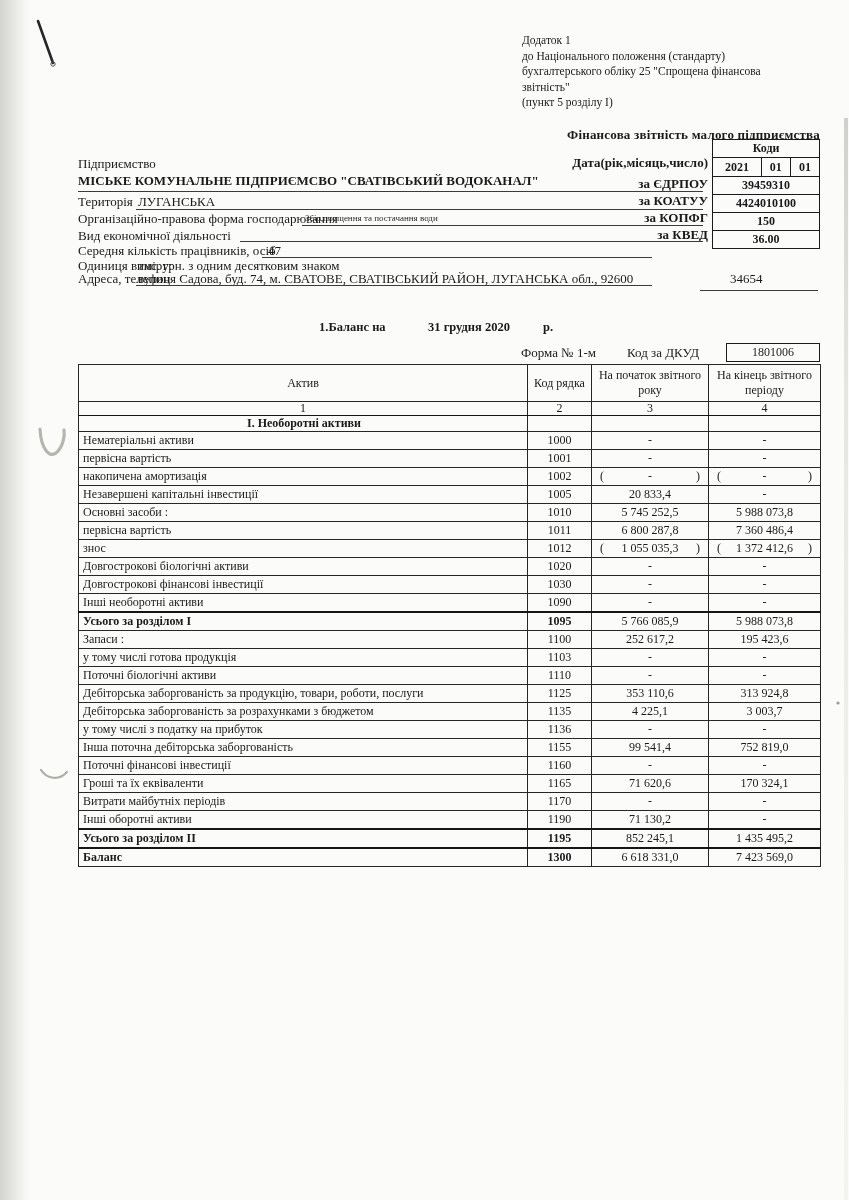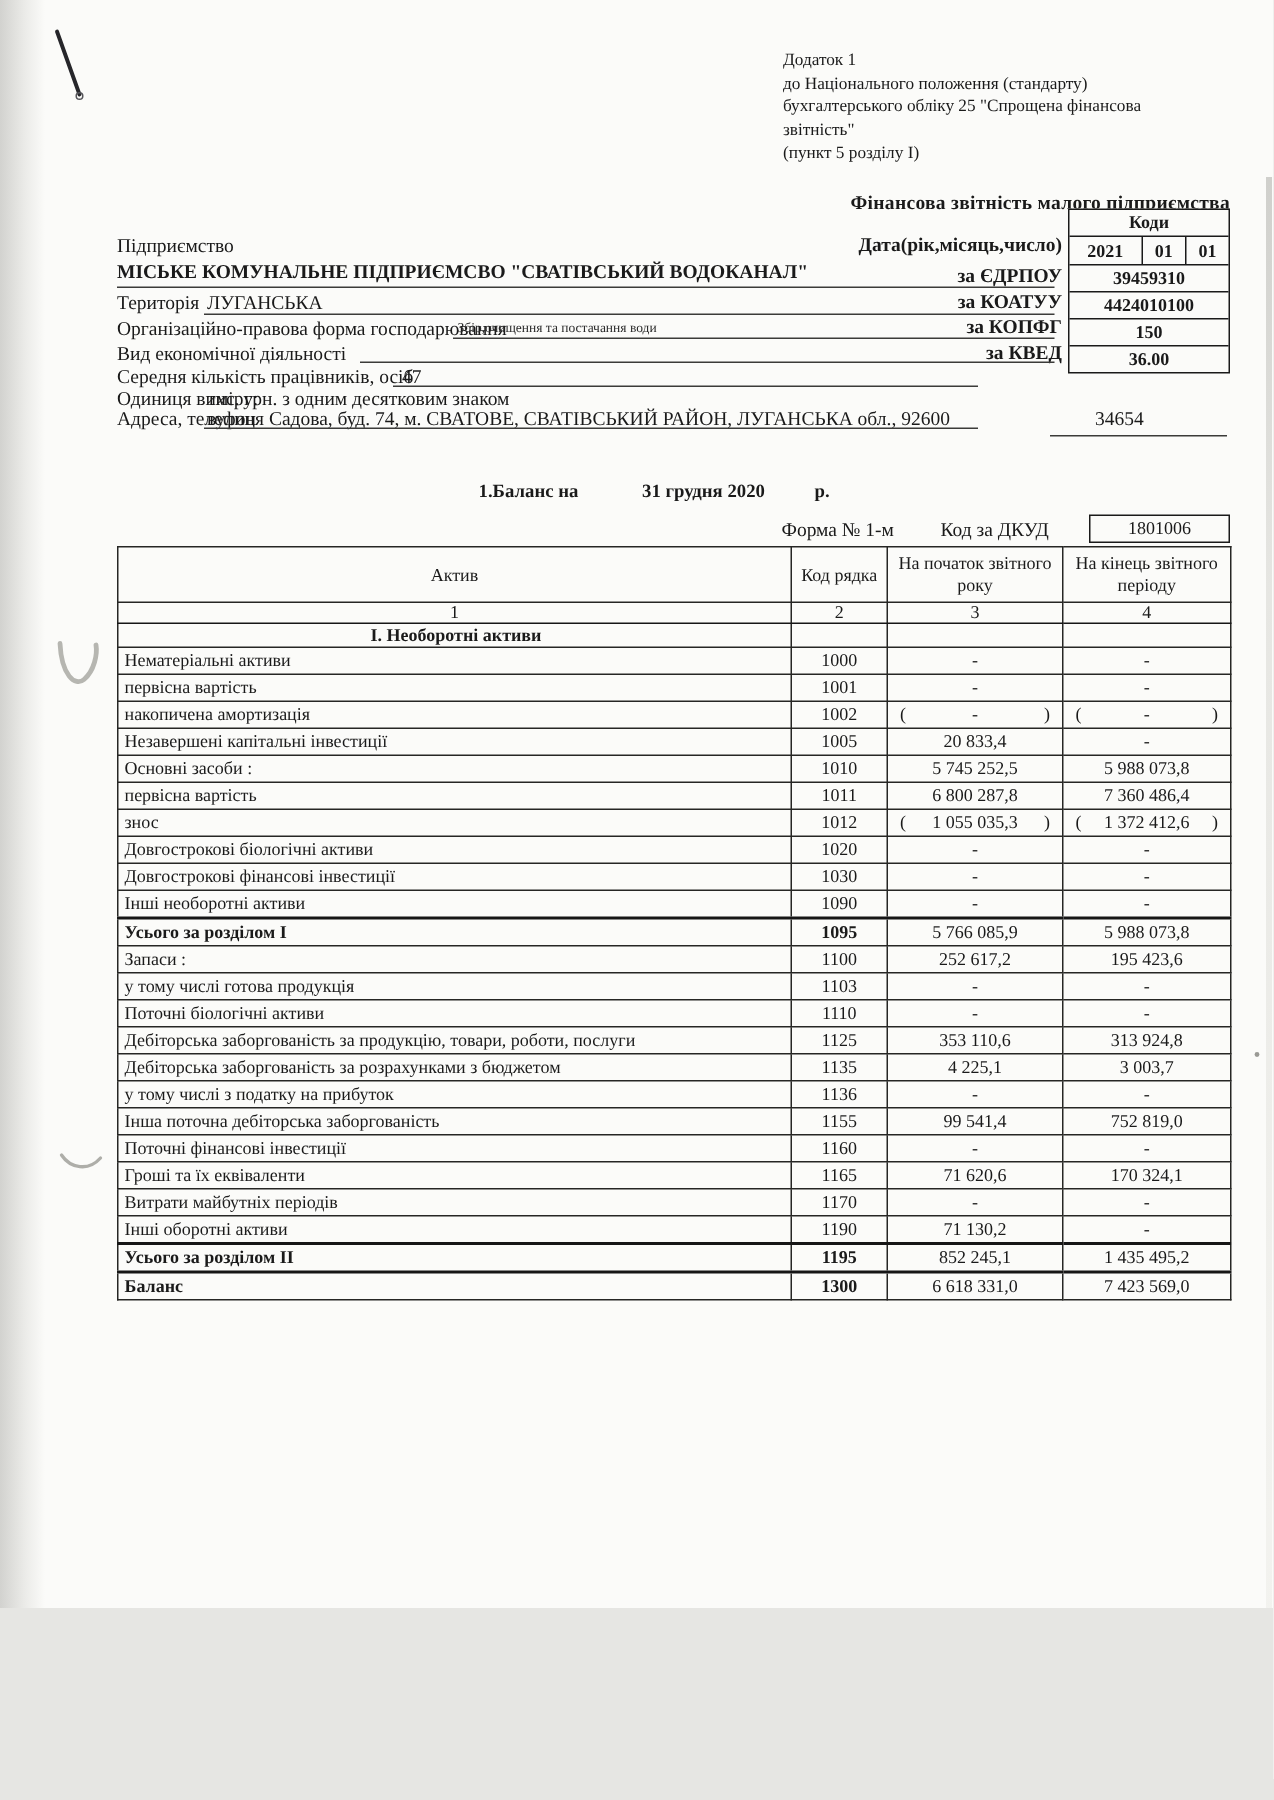--- a/index.html
+++ b/index.html
@@ -1,16 +1,16 @@
 <!DOCTYPE html>
 <html><head>
 <meta charset="utf-8">
 <style>
   html,body{margin:0;padding:0;background:#e6e6e3;}
-  .page{position:relative;width:849px;height:1072px;background:#fbfbf9;
+  .page{position:relative;width:849px;height:1200px;background:#fbfbf9;
         font-family:"Liberation Serif",serif;color:#1a1a1a;overflow:hidden;}
 
   
   .edge-left{position:absolute;left:0;top:0;width:30px;height:1200px;
     background:linear-gradient(to right,#d2d2cf,#ebebe8 55%,rgba(251,251,249,0));}
   .edge-top{position:absolute;left:54px;top:11px;width:795px;height:4px;background:#45454
 3;transform:rotate(-0.12deg);}
   .edge-right{position:absolute;right:1px;top:118px;width:4px;height:1082px;
     background:linear-gradient(to bottom,#c8c8c4,#e2e2de 25%,#efefeb 70%,#f2f2ee);opacity:.85;}
   .artifacts{position:absolute;left:0;top:0;pointer-events:none;}

